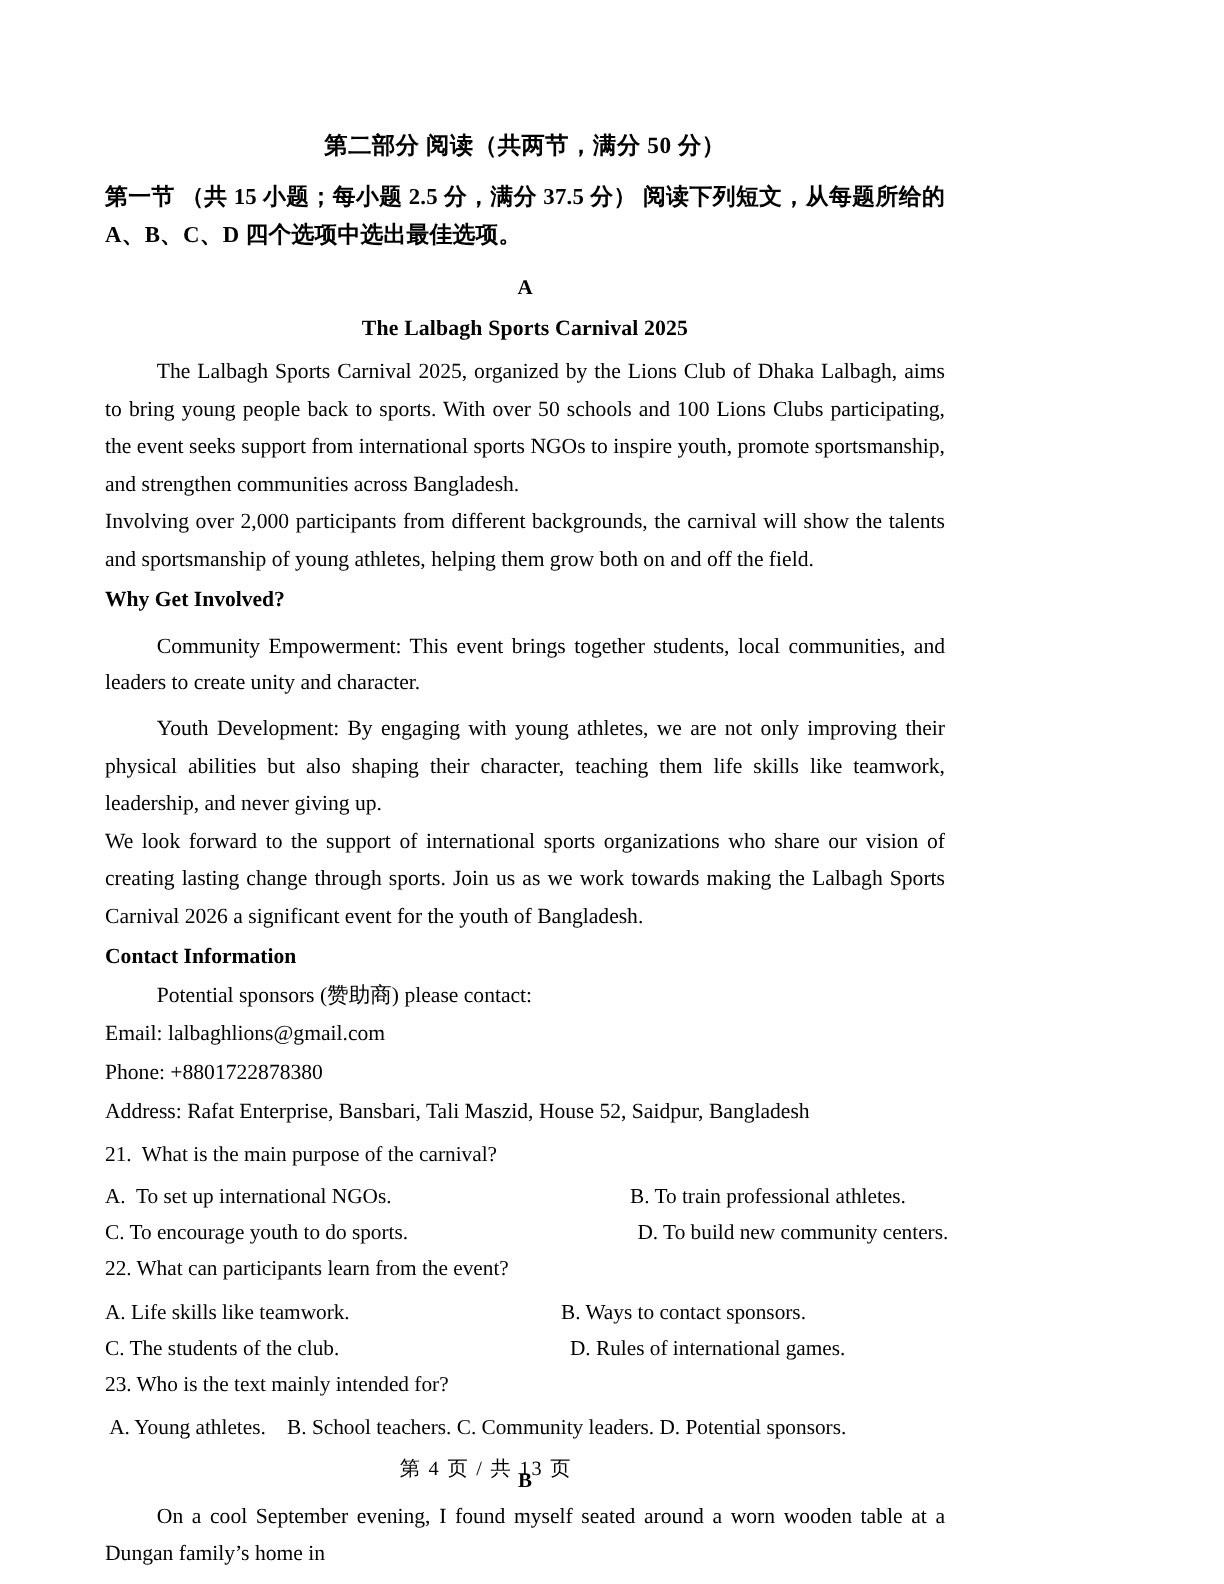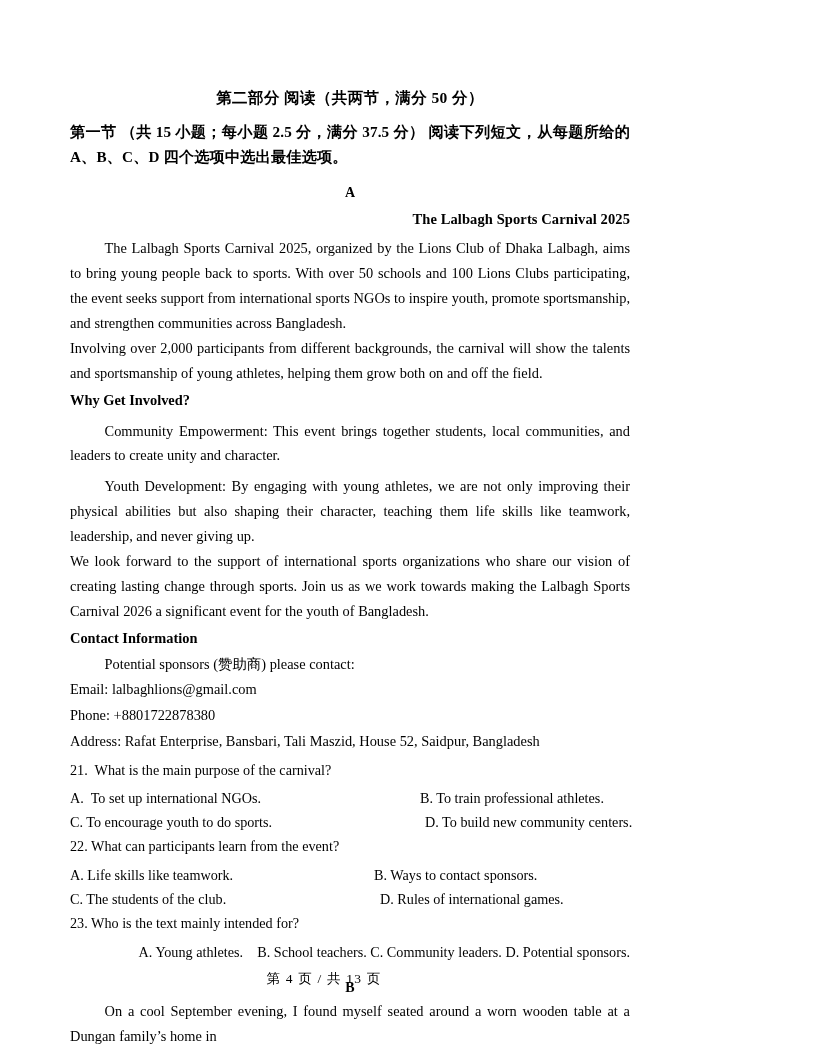--- a/index.html
+++ b/index.html
@@ -49,21 +49,21 @@
     margin: 0;
     padding-top: 12px;
     text-align: center;
     font-weight: bold;
     font-size: 14px;
     line-height: 1.5;
   }
   .passage-title {
     margin: 0;
     padding-top: 6px;
-    text-align: right;
+    text-align: center;
     font-weight: bold;
     font-size: 14.5px;
     line-height: 1.5;
     letter-spacing: 0.1px;
   }
 
   
   .para {
     margin: 0;
     padding-top: 6px;
@@ -104,21 +104,20 @@
     white-space: pre;
   }
   .opt-a { left: 0; }
 
   .inline-opts {
     margin: 0;
     padding-top: 5px;
     font-size: 14.2px;
     line-height: 1.68;
     white-space: pre;
-    text-align: right;
   }
 
   
   .footer {
     position: absolute;
     left: 0;
     top: 970px;
     width: 648px;
     text-align: center;
     font-size: 13.5px;

